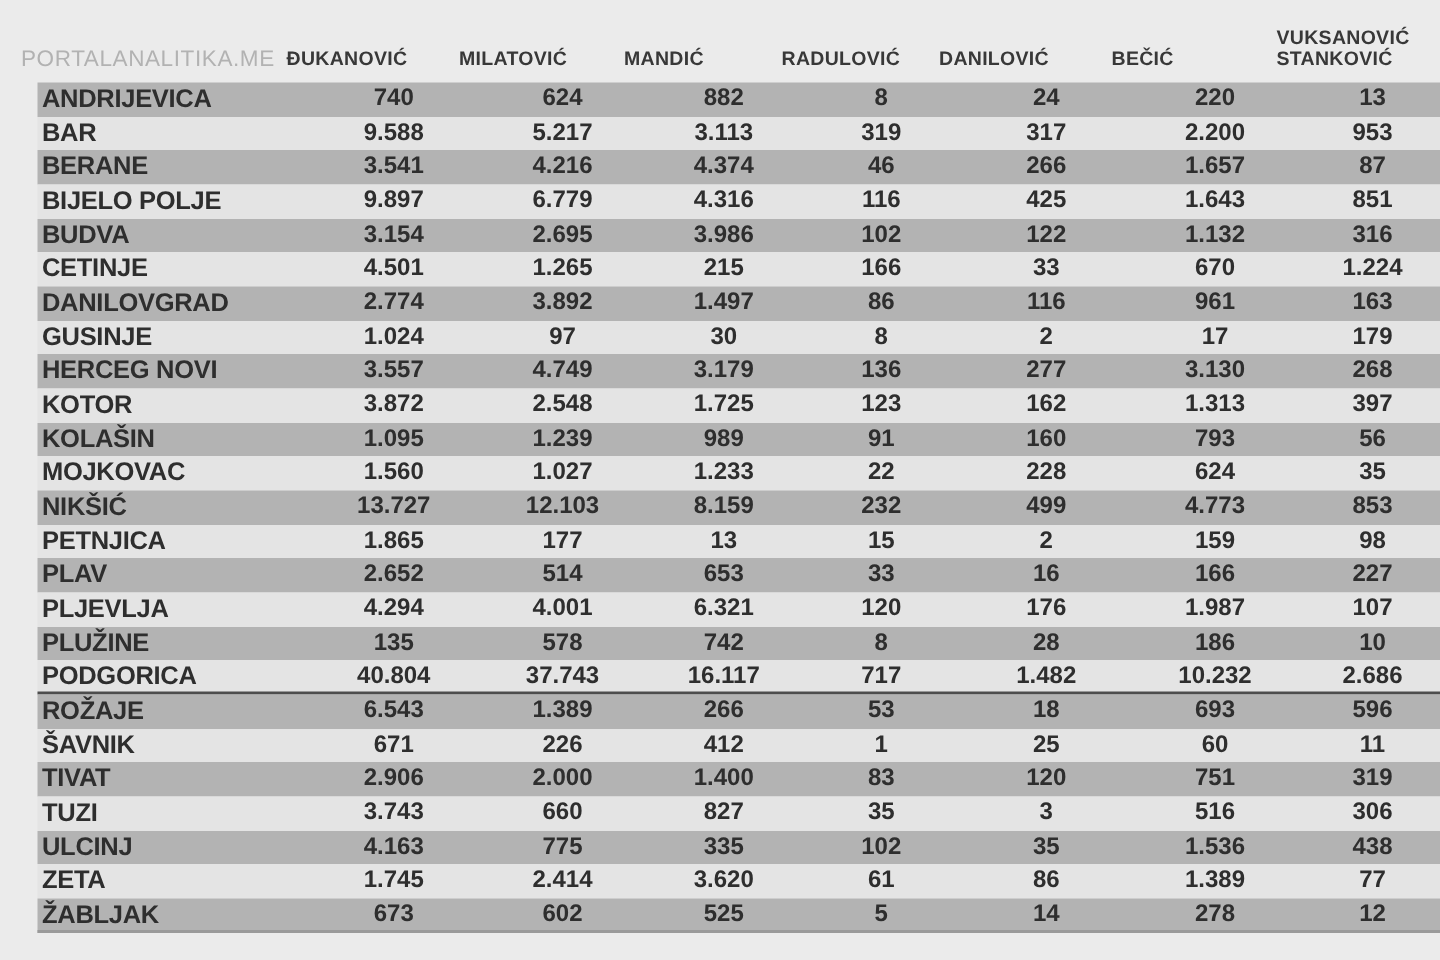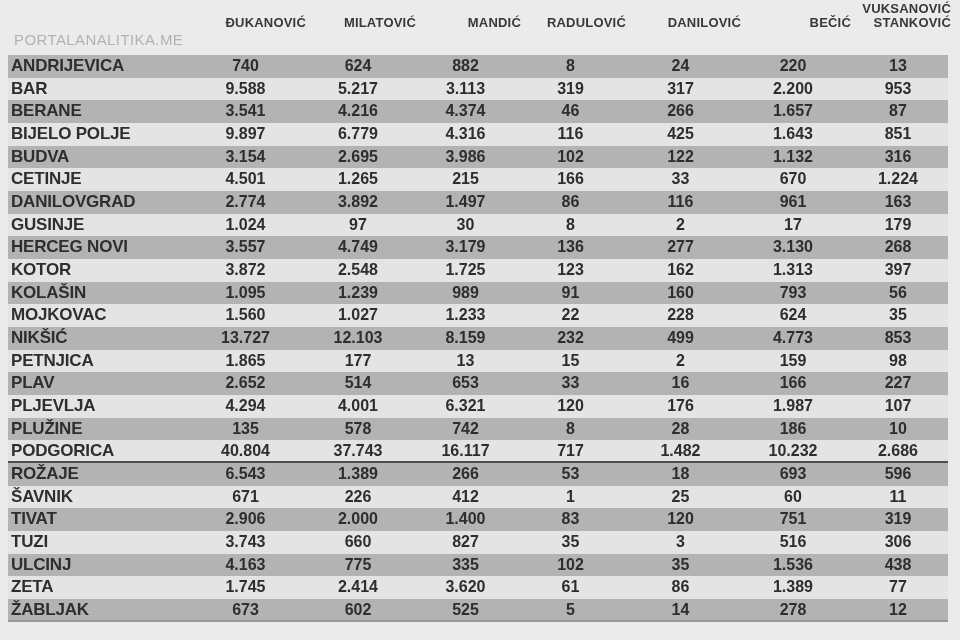--- a/index.html
+++ b/index.html
@@ -29,37 +29,37 @@
     margin-left:11px;
     height:55px;
     align-items:end;
     padding-bottom:0;
   }
   .header-cell{
     color:var(--header-text);
     font-weight:700;
     font-size:13px;
     letter-spacing:.2px;
-    text-align:right;
+    text-align:left;
     line-height:1.12;
-    padding-bottom:24px;
+    padding-bottom:8px;
     text-transform:uppercase;
   }
   .watermark-cell{
     text-align:left;
     padding-bottom:6px;
   }
   .watermark{
     color:var(--watermark);
     font-weight:400;
     font-size:15px;
     letter-spacing:.4px;
     padding-left:3px;
   }
-  .tbody{margin-left:8px;}
+  .tbody{margin-left:25px;}
   .data-row{
     height:22.68px;
     line-height:22.68px;
     box-sizing:border-box;
     color:var(--text);
   }
   .data-row.gray{background:var(--band-gray);}
   .data-row.light{background:var(--band-light);}
   .data-row.divider{border-bottom:2px solid var(--divider);}
   .data-row:last-child{border-bottom:2px solid var(--table-end);}

